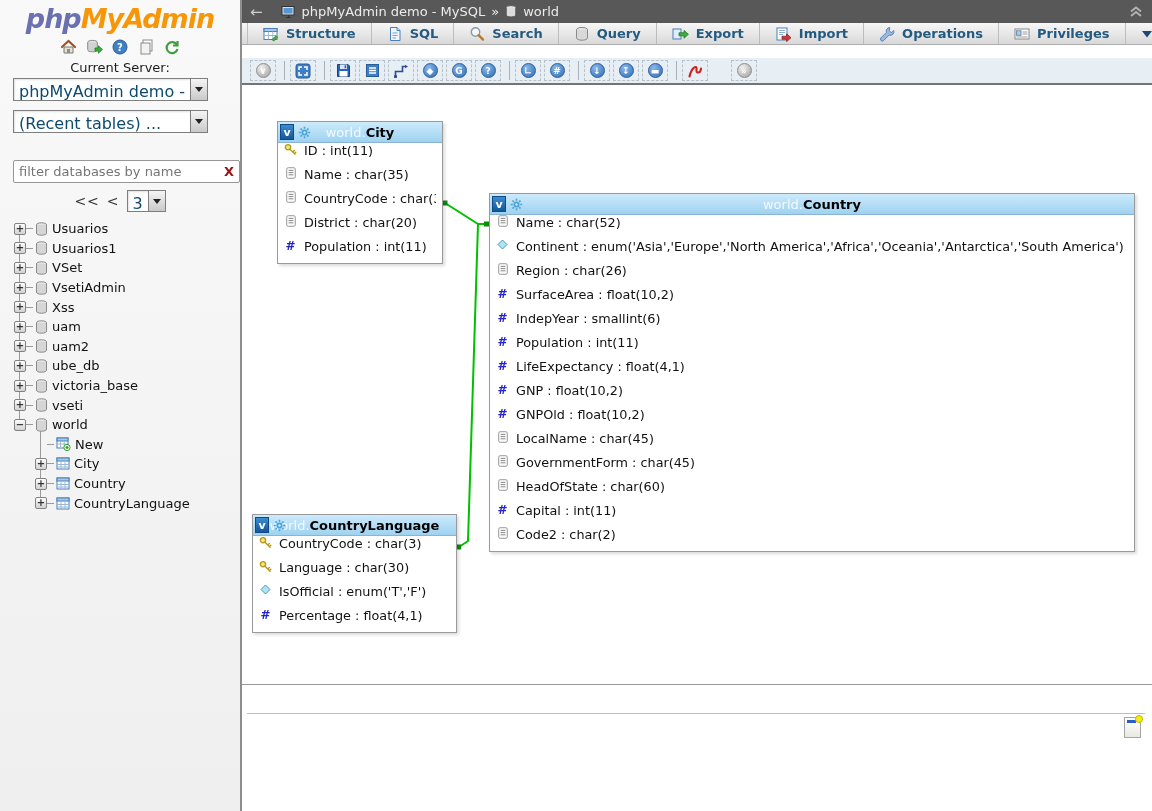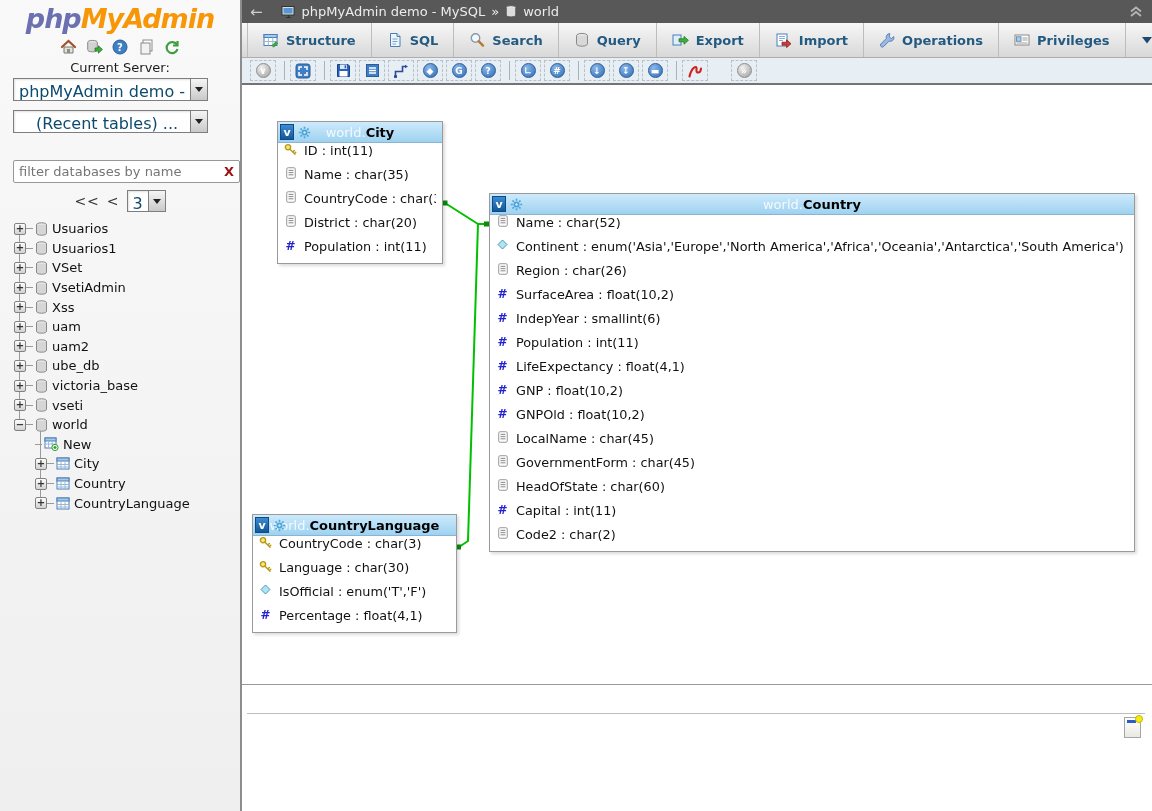--- a/index.html
+++ b/index.html
@@ -15,21 +15,21 @@
   .logo .lmy  { color:#f79707; }
   .brandicons { position:absolute; top:39px; left:0; right:0; display:flex; justify-content:center; gap:9px; }
   .bicon { width:17px; height:16px; display:inline-flex; align-items:center; justify-content:center; cursor:pointer; }
   .srvlabel { position:absolute; top:60px; left:0; right:0; text-align:center; font-size:13px; color:#1c1c1c; }
   .sel { position:absolute; left:13px; width:195px; height:23px; background:#fff; border:1px solid #7e7e7e;
          display:flex; align-items:stretch; box-shadow:inset 1px 1px 2px rgba(0,0,0,.12); }
   .sel .txt { flex:1; font-size:16px; color:#0c4a6e; padding:3px 4px 0 5px; white-space:nowrap; overflow:hidden; }
   .sel .btn { width:17px; border-left:1px solid #7e7e7e; background:linear-gradient(#f5f5f5,#c9c9c9);
               display:flex; align-items:center; justify-content:center; }
   .sel .btn::after { content:""; border:4px solid transparent; border-top:5px solid #222; margin-top:4px; }
-  .sel1 { top:78px; } .sel2 { top:110px;padding-left:17px; }
+  .sel1 { top:78px; } .sel2 { top:110px; }
   .filterwrap { position:absolute; top:160px; left:13px; width:227px; }
   .filterwrap input { width:100%; height:23px; border:1px solid #979797; font-size:13px; padding:2px 20px 2px 5px;
                       font-family:"DejaVu Sans",sans-serif; color:#222; background:#fff; border-radius:2px;}
   .filterwrap .clr { position:absolute; right:6px; top:4px; color:#9d1313; font-weight:bold; font-size:13px; cursor:pointer; }
   .pager { position:absolute; top:190px; left:0; right:0; display:flex; justify-content:center; align-items:center; gap:7px;
            font-size:14px; color:#333; }
   .pager a { cursor:pointer; letter-spacing:1px; color:#333; text-decoration:none; }
   .pager .sel { position:static; width:39px; height:22px; }
   .tree { position:absolute; top:219px; left:0; right:0; }
   .trow { height:19.6px; display:flex; align-items:center; font-size:13px; color:#111; cursor:pointer; position:relative; z-index:2; }
@@ -41,21 +41,21 @@
   .nicon { margin:0 4px 0 2px; display:inline-flex; }
   .vline { position:absolute; width:1px; background:#9a9a9a; z-index:1; }
 
   
   .main { position:absolute; left:242px; top:0; width:910px; height:811px; background:#fff; }
   .titlebar { position:absolute; top:0; left:0; right:0; height:23px; background:#585858; color:#ececec;
               display:flex; align-items:center; font-size:13px; padding:0 8px; gap:6px; }
   .titlebar .backarrow { color:#cfcfcf; font-size:15px; margin-right:12px; cursor:pointer; }
   .titlebar .collapse { margin-left:auto; cursor:pointer; display:flex; }
 
-  .tabbar { position:absolute; top:23px; left:0; right:0; height:35px;
+  .tabbar { position:absolute; top:23px; left:0; right:0; height:22px;
             background:linear-gradient(#f7f7f7,#d8d8d8); border-bottom:1px solid #adadad;
             display:flex; align-items:stretch; padding-left:5px; }
   .tab { display:flex; align-items:center; gap:7px; padding:0 15px; border-right:1px solid #bdbdbd;
          font-size:13px; font-weight:bold; color:#235a81; cursor:pointer; }
   .tab:first-child { border-left:1px solid #bdbdbd; }
   .ticon { display:inline-flex; }
 
   .dtoolbar { position:absolute; top:58px; left:0; right:0; height:27px; background:#e7eef4;
               border-bottom:2px solid #747474; display:flex; align-items:center; padding-left:8px; }
   .tbtn { width:26px; height:21px; border:1px dashed #b7c2cb; display:flex; align-items:center; justify-content:center;
@@ -272,21 +272,21 @@
           <span class="expander">−</span>
           <span class="conn"></span>
           <span class="nicon">
             <svg width="13" height="14" viewBox="0 0 13 14">
               <ellipse cx="6.5" cy="3" rx="5" ry="2.2" fill="#e4e4e4" stroke="#8a8a8a"></ellipse>
               <path d="M1.5 3 v8 a5 2.2 0 0 0 10 0 V3" fill="#d6d6d6" stroke="#8a8a8a"></path>
             </svg>
           </span>
           <span>world</span>
         </div>
-        <div class="trow" style="padding-left:23px">
+        <div class="trow" style="padding-left:35px">
           <span class="expspace"></span>
           <span class="conn"></span>
           <span class="nicon">
             <svg width="15" height="14" viewBox="0 0 15 14">
               <rect x="1" y="1" width="11" height="10" fill="#fff" stroke="#4a7eb8"></rect>
               <rect x="1" y="1" width="11" height="3" fill="#a6cbe9" stroke="#4a7eb8"></rect>
               <path d="M4.6 4 v7 M8.2 4 v7 M1 7 h11" stroke="#9ab8d4"></path>
               <circle cx="11" cy="10.5" r="3.1" fill="#fff" stroke="#2f9e2f"></circle>
               <path d="M11 8.9 v3.2 M9.4 10.5 h3.2" stroke="#2f9e2f" stroke-width="1.4"></path>
             </svg>

